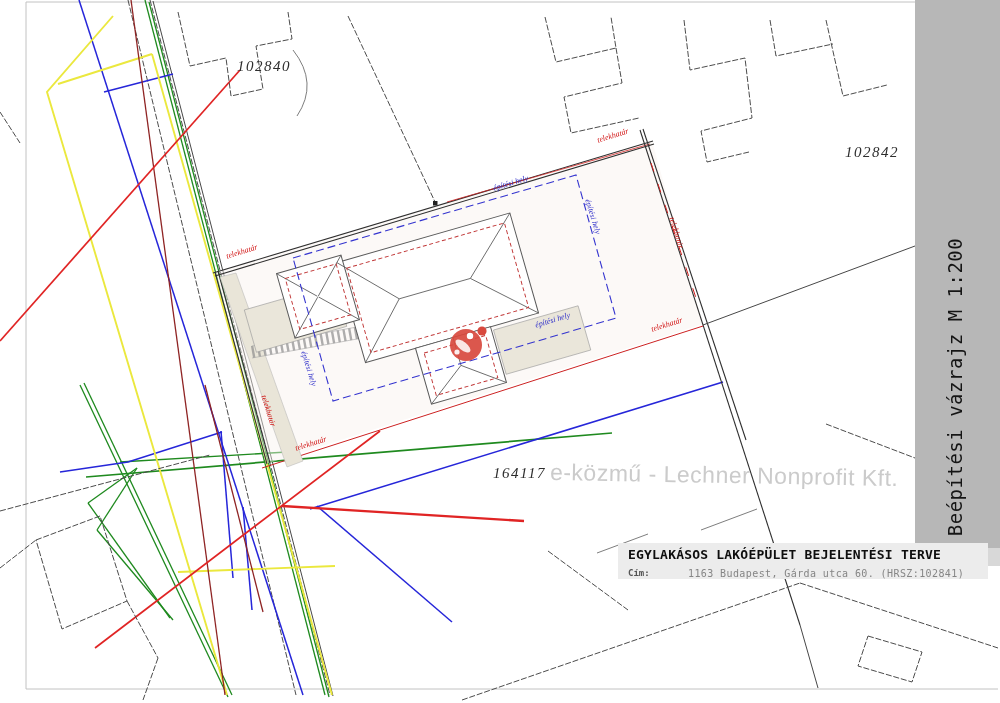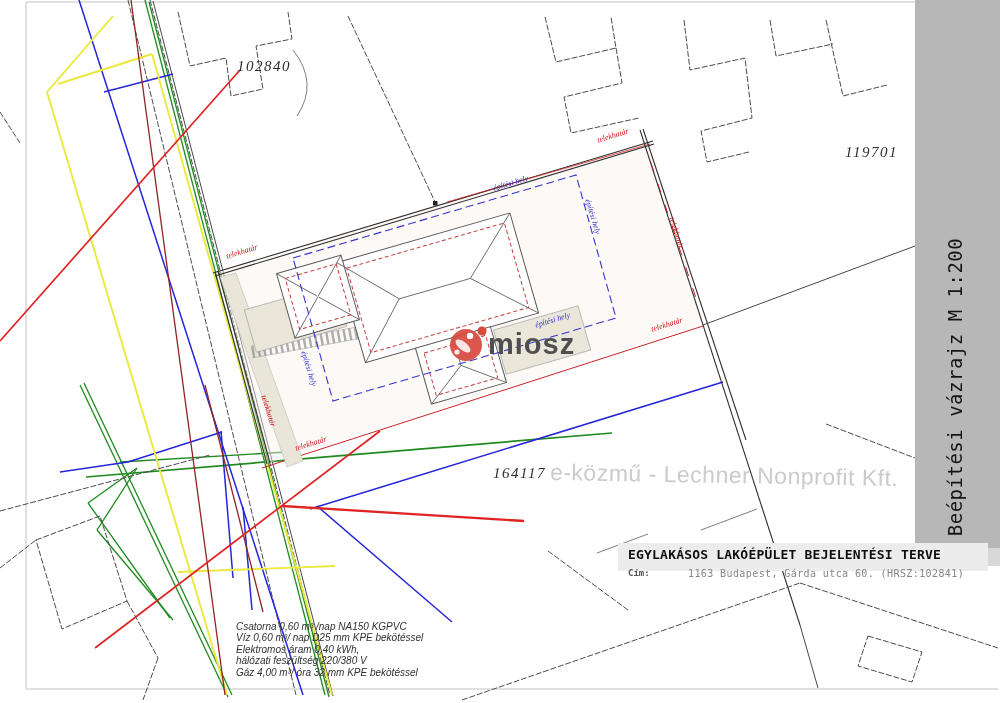--- a/index.html
+++ b/index.html
@@ -16,21 +16,21 @@
   .rotm17{transform:rotate(-17deg)}
   .rot73{transform:rotate(73deg)}
   .wm-provider{font-size:23px;color:#cbcbcb;letter-spacing:.5px;transform:rotate(1deg)}
   .wm-logo-text{font-size:29px;color:#4f4f4f;font-weight:600;letter-spacing:1px}
   .util{font-style:italic;font-size:10px;color:#303030;line-height:11.4px}
   .strip{position:absolute;left:915px;top:0;width:85px;height:548px;background:#b7b7b7}
   .strip2{position:absolute;left:938px;top:548px;width:62px;height:18px;background:#d8d8d8}
   .strip-title{position:absolute;left:807px;top:374px;width:300px;height:26px;
                transform:rotate(-90deg);font-family:"DejaVu Sans Mono",monospace;
                font-size:19px;color:#151515;text-align:center;letter-spacing:.5px}
-  .tblock{position:absolute;left:618px;top:543px;width:370px;height:28px;background:#ececec}
+  .tblock{position:absolute;left:618px;top:543px;width:370px;height:36px;background:#ececec}
   .tblock-title{position:absolute;left:10px;top:4px;font-family:"DejaVu Sans Mono",monospace;
                 font-weight:bold;font-size:13px;color:#0e0e0e;letter-spacing:.2px;white-space:nowrap}
   .tb-label{position:absolute;left:10px;top:25px;font-family:"DejaVu Sans Mono",monospace;
             font-weight:bold;font-size:9px;color:#555}
   .tb-value{position:absolute;left:70px;top:25px;font-family:"DejaVu Sans Mono",monospace;
             font-size:10px;color:#858585;letter-spacing:.4px;white-space:nowrap}
   
   .pl{stroke:#474747;stroke-width:1;fill:none}
   .pld{stroke:#4c4c4c;stroke-width:1;fill:none;stroke-dasharray:6 1.8}
   .plf{stroke:#6e6e6e;stroke-width:.9;fill:none}
@@ -200,45 +200,37 @@
     <g>
       <circle cx="466" cy="345" r="16" fill="#d8493e" opacity="0.92"></circle>
       <ellipse cx="463" cy="346" rx="9" ry="4" transform="rotate(38 463 346)" fill="#ffffff" opacity="0.85"></ellipse>
       <circle cx="470" cy="336" r="3.2" fill="#ffffff"></circle>
       <circle cx="457" cy="352" r="2.6" fill="#ffffff" opacity="0.9"></circle>
       <circle cx="482" cy="331" r="4.6" fill="#d8493e"></circle>
     </g>
   </svg>
 
   <div class="lbl parcel-no" style="left:237px;top:58px">102840</div>
-  <div class="lbl parcel-no" style="left:845px;top:144px">119701</div>
+  <div class="lbl parcel-no" style="left:845px;top:144px">102842</div>
   <div class="lbl parcel-no" style="left:493px;top:465px">164117</div>
 
   <div class="lbl tk rotm17" style="left:225px;top:252px">telekhatár</div>
   <div class="lbl tk rotm17" style="left:596px;top:136px">telekhatár</div>
   <div class="lbl tk rot73" style="left:676px;top:216px">telekhatár</div>
   <div class="lbl tk rotm17" style="left:650px;top:325px">telekhatár</div>
   <div class="lbl tk rot73" style="left:268px;top:394px">telekhatár</div>
   <div class="lbl tk rotm17" style="left:294px;top:444px">telekhatár</div>
 
   <div class="lbl eh rotm17" style="left:492px;top:184px">építési hely</div>
   <div class="lbl eh rot73" style="left:592px;top:198px">építési hely</div>
   <div class="lbl eh rotm17" style="left:534px;top:321px">építési hely</div>
   <div class="lbl eh rot73" style="left:308px;top:350px">építési hely</div>
 
-  <div class="lbl wm-logo-text" style="left:488px;top:328px">miosz</div>
   <div class="lbl wm-provider" style="left:550px;top:462px">e-közmű - Lechner Nonprofit Kft.</div>
 
-  <div class="lbl util" style="left:236px;top:621px">
-    <div>Csatorna 0,60 m³ /nap NA150 KGPVC</div>
-    <div>Víz 0,60 m³/ nap D25 mm KPE bekötéssel</div>
-    <div>Elektromos áram 0,40 kWh,</div>
-    <div>hálózati feszültség 220/380 V</div>
-    <div>Gáz 4,00 m³/ óra 32 mm KPE bekötéssel</div>
-  </div>
 
   <div class="strip"></div>
   <div class="strip2"></div>
   <div class="strip-title">Beépítési vázrajz M 1:200</div>
 
   <div class="tblock">
     <div class="tblock-title">EGYLAKÁSOS LAKÓÉPÜLET BEJELENTÉSI TERVE</div>
     <div class="tb-label">Cím:</div>
     <div class="tb-value">1163 Budapest, Gárda utca 60. (HRSZ:102841)</div>
   </div>

